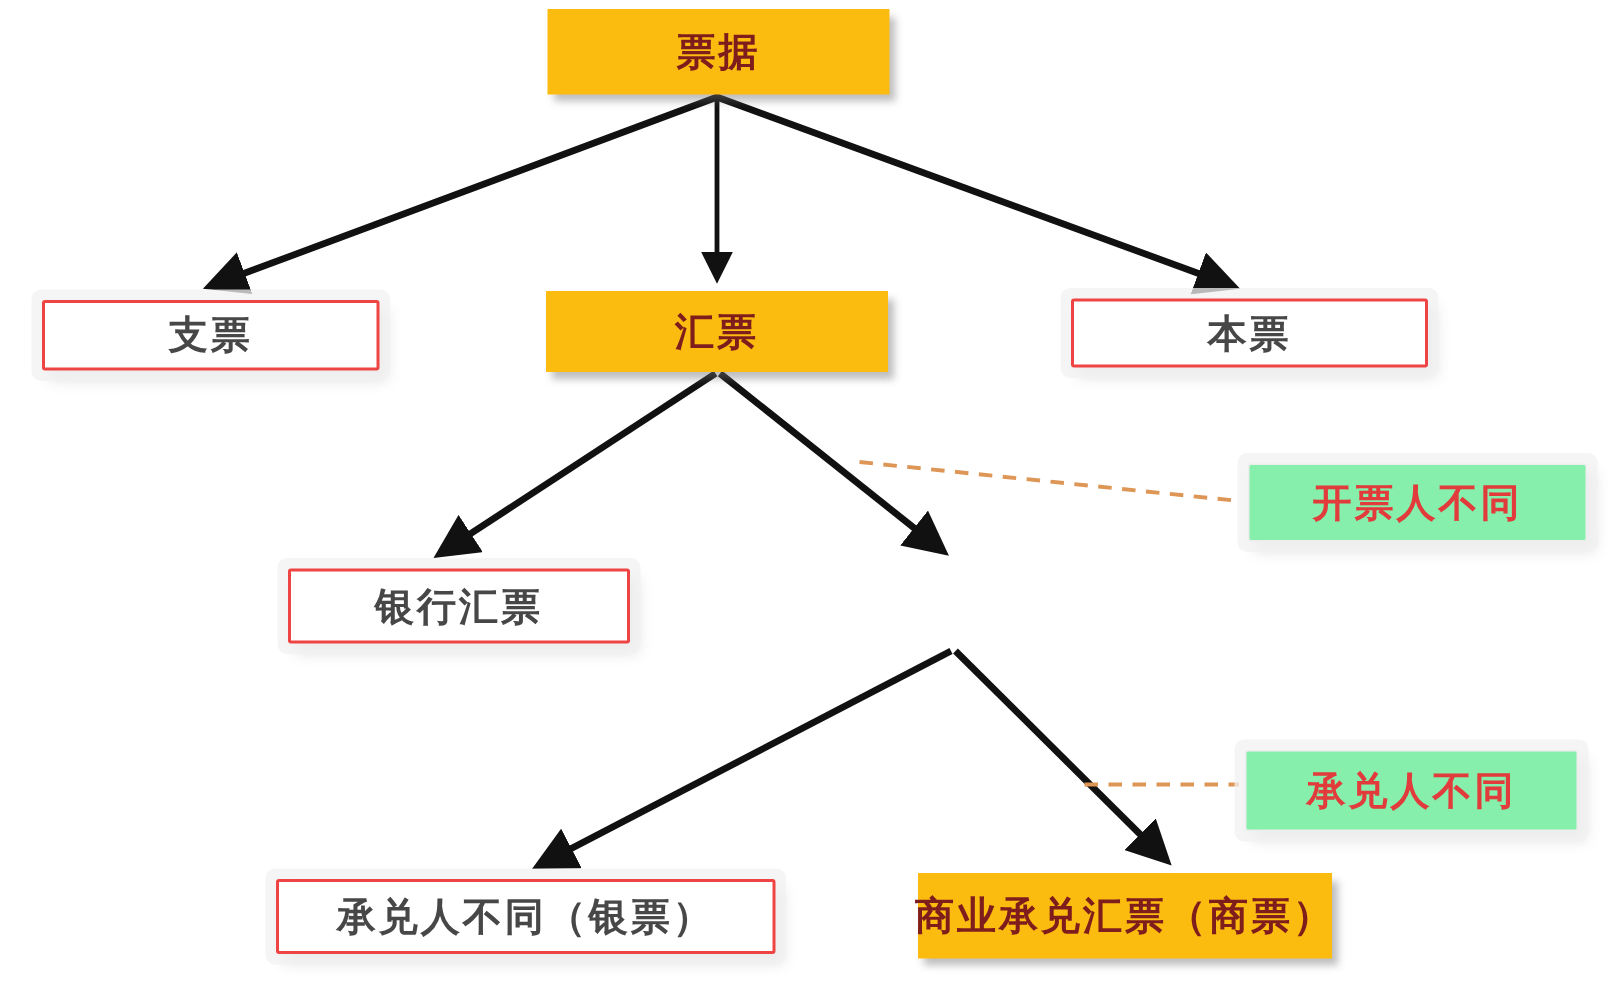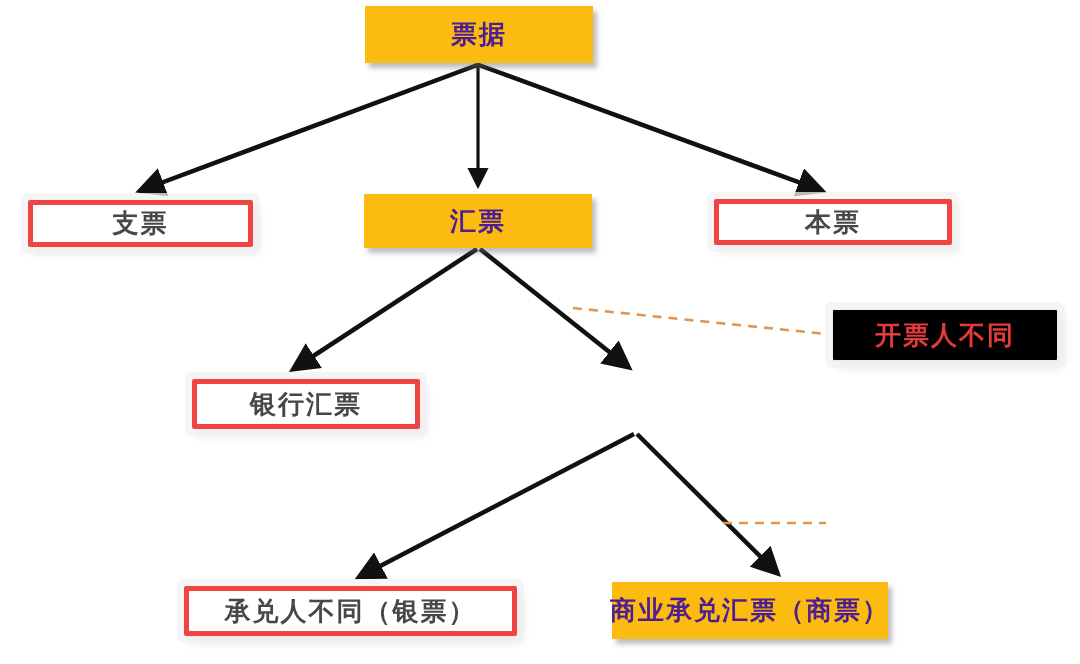--- a/index.html
+++ b/index.html
@@ -29,32 +29,32 @@
     align-items: center;
     justify-content: center;
     font-size: 26px;
     font-weight: 600;
     letter-spacing: 2px;
     white-space: nowrap;
     box-sizing: border-box;
   }
   .node.yellow {
     background: #FBBC0F;
-    color: #4c1d95;
+    color: #7f1d1d;
     box-shadow: 4px 5px 5px rgba(110,110,110,0.45);
   }
   .node.white {
     background: #FFFFFF;
     color: #474747;
-    border: 5px solid #ef4444;
+    border: 2px solid #ef4444;
     box-shadow: 0 0 0 7px rgba(242,242,242,0.75), 5px 6px 9px rgba(150,150,150,0.30);
     border-radius: 2px;
   }
   .node.annotation {
-    background: #000000;
+    background: #86efac;
     color: #E23B3B;
     font-weight: 700;
     border: 1px solid #ededed;
     box-shadow: 0 0 0 7px rgba(242,242,242,0.75), 5px 6px 9px rgba(150,150,150,0.30);
     border-radius: 2px;
   }
 </style>
 </head>
 <body>
 
@@ -86,14 +86,15 @@
   <div class="node white" style="left:28px;  top:200px; width:225px; height:47px">支票</div>
   <div class="node white" style="left:714px; top:199px; width:238px; height:46px">本票</div>
   <div class="node yellow" style="left:364px; top:194px; width:228px; height:54px">汇票</div>
 
   <div class="node white" style="left:192px; top:379px; width:228px; height:50px">银行汇票</div>
 
   <div class="node white" style="left:184px; top:586px; width:333px; height:50px">承兑人不同（银票）</div>
   <div class="node yellow" style="left:612px; top:582px; width:276px; height:57px">商业承兑汇票（商票）</div>
 
   <div class="node annotation" style="left:832px; top:309px; width:226px; height:52px">开票人不同</div>
+  <div class="node annotation" style="left:830px; top:500px; width:222px; height:54px">承兑人不同</div>
 
 </div>
 
 </body></html>

